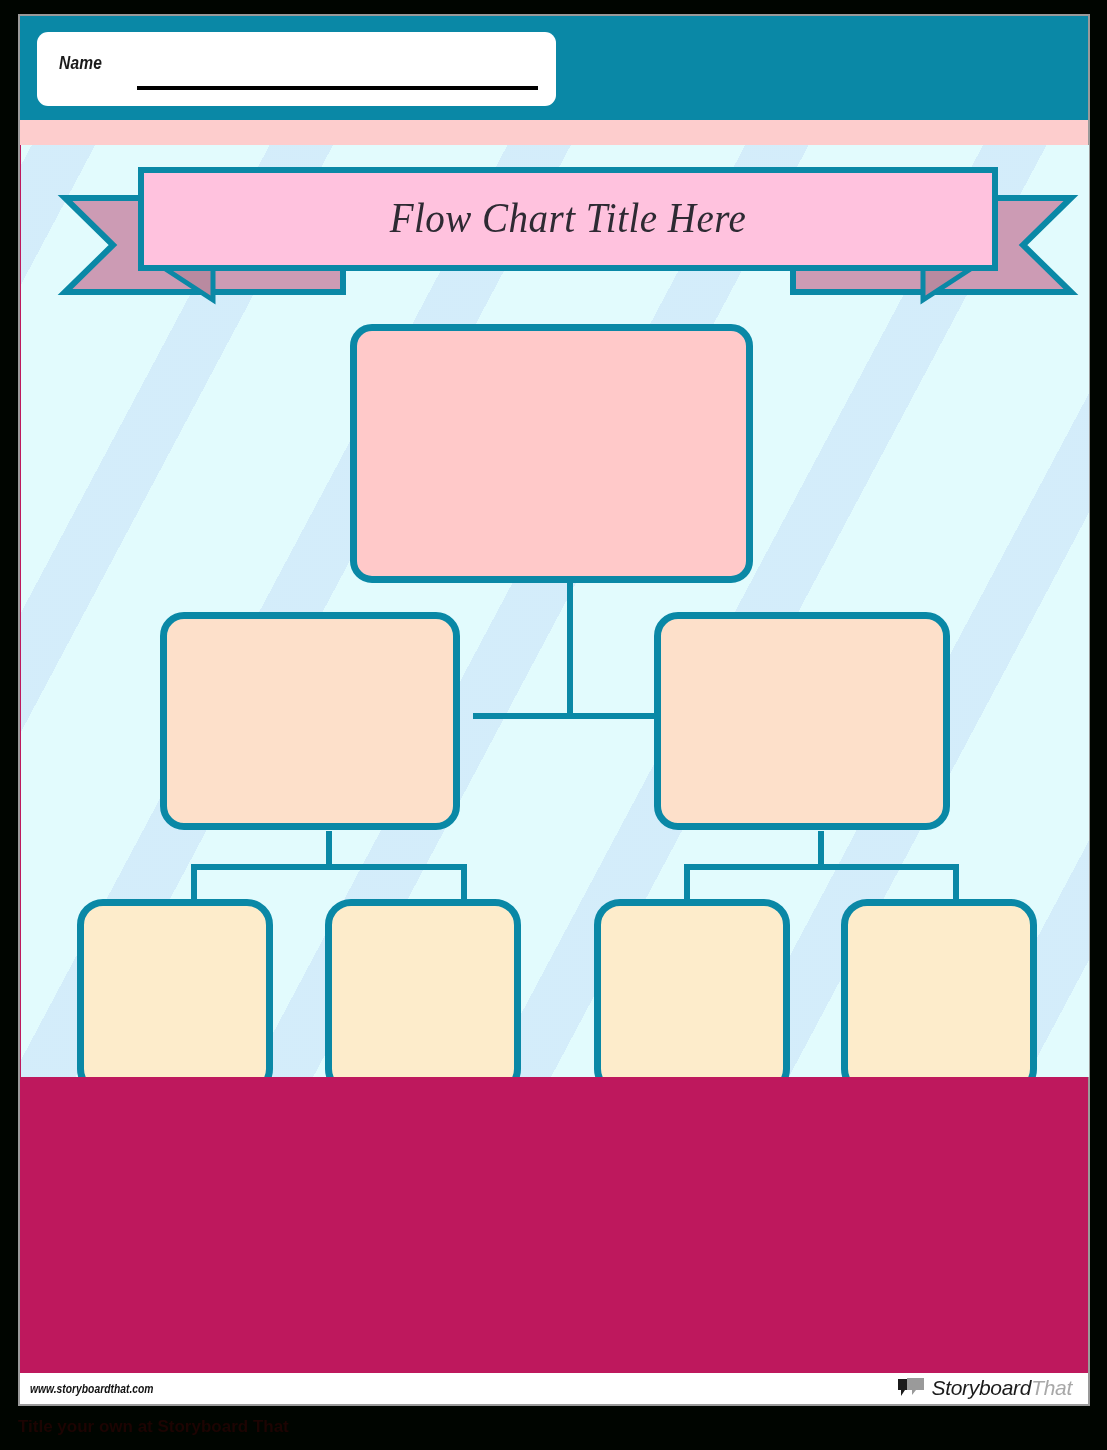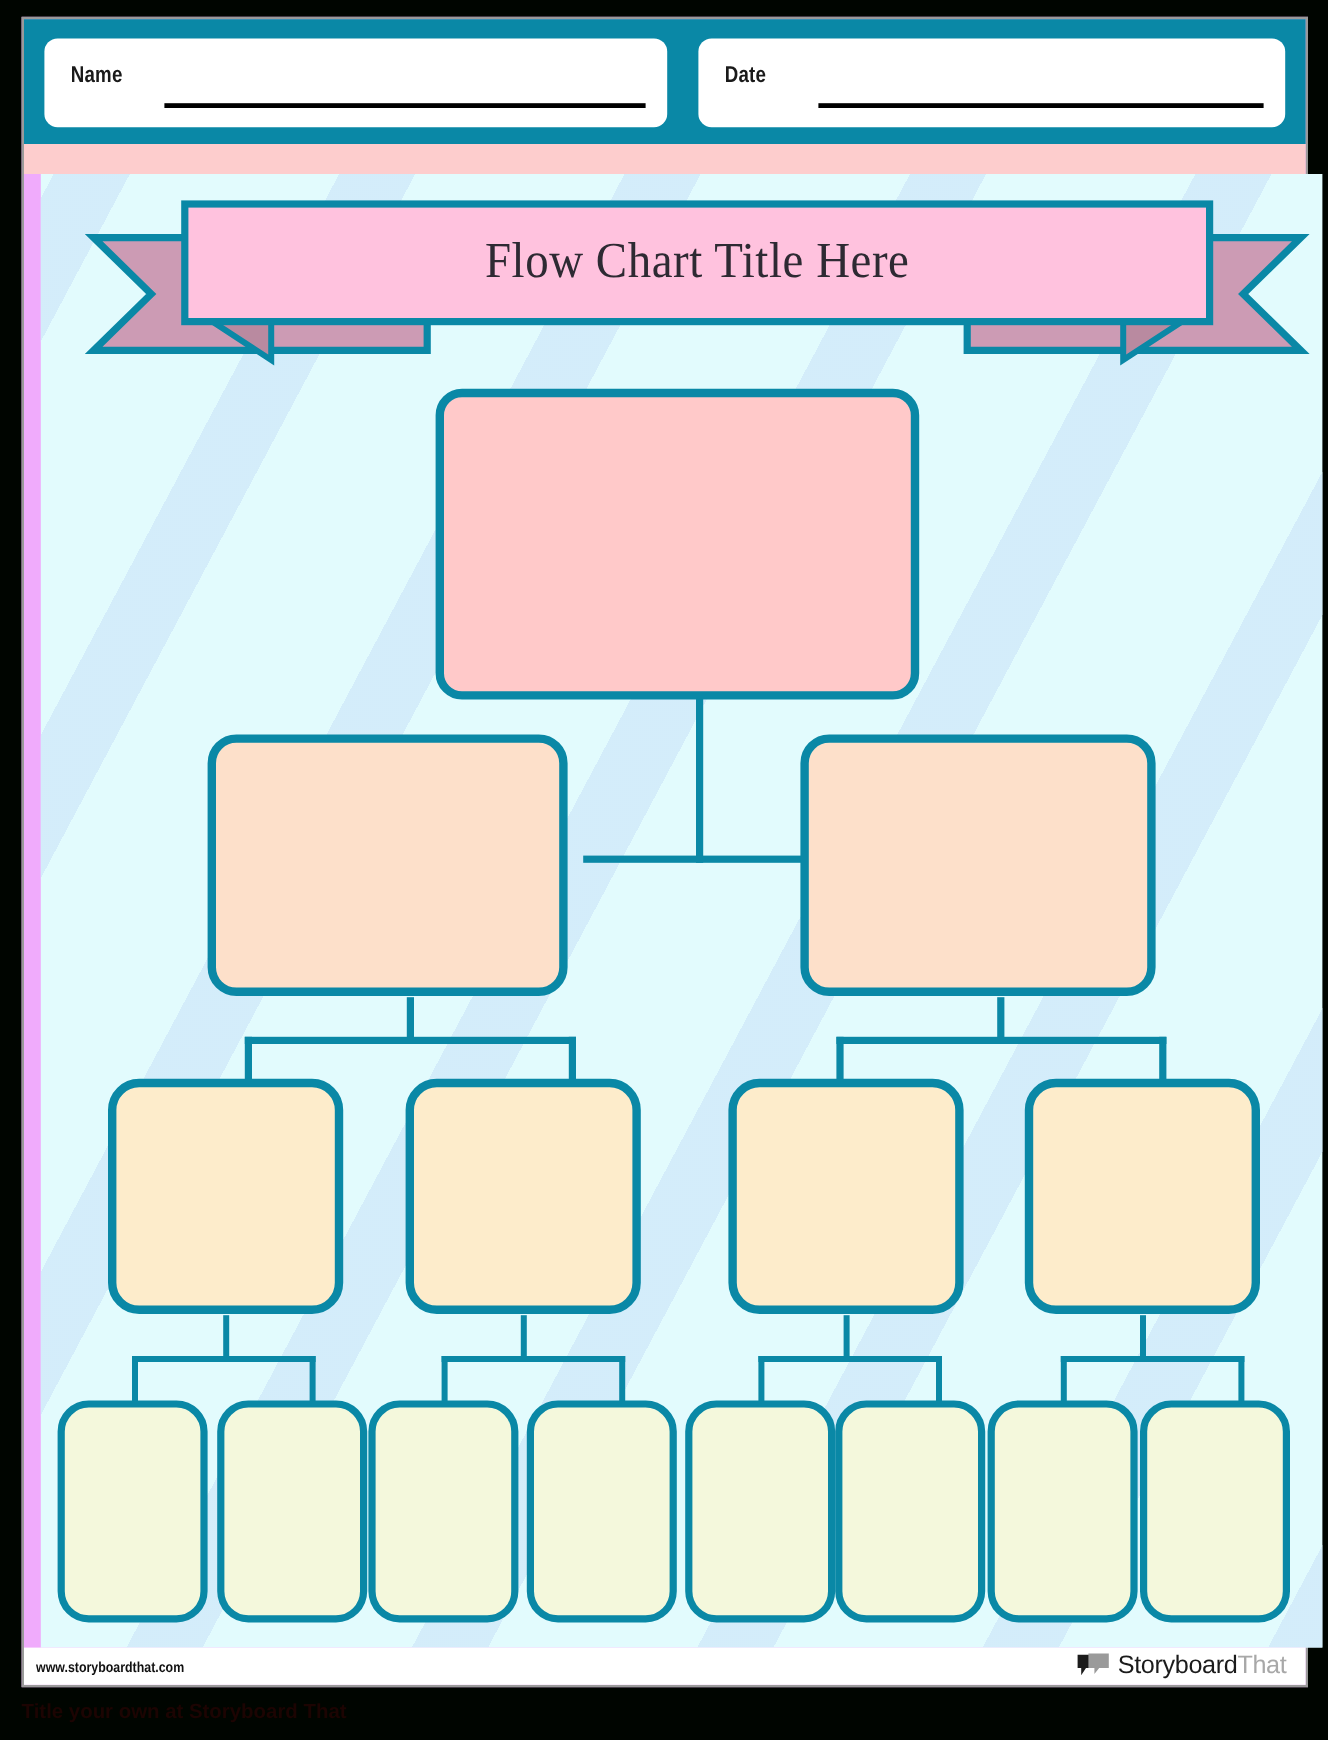--- a/index.html
+++ b/index.html
@@ -20,22 +20,23 @@
     background: #000500;
   }
 
   
   .sheet {
     position: absolute;
     left: 18px;
     top: 14px;
     width: 1072px;
     height: 1392px;
-    background: #f0abfc;
+    background: #be185d;
     border: 2px solid #9a9a9a;
+    font-style: italic;
   }
 
   
   .header-band {
     position: absolute;
     left: 0px;
     top: 0px;
     width: 1068px;
     height: 104px;
     background: #0a88a6;
@@ -79,24 +80,24 @@
     left: 0px;
     top: 104px;
     width: 1068px;
     height: 25px;
     background: #fdcdcd;
   }
 
   
   .canvas {
     position: absolute;
-    left: 14px;
+    left: 1px;
     top: 129px;
     width: 1068px;
-    height: 1228px;
+    height: 932px;
     background: #e2fbfd;
     overflow: hidden;
   }
 
   .stripes {
     position: absolute;
     left: -200px;
     top: -200px;
     width: 1600px;
     height: 1800px;
@@ -203,24 +204,20 @@
 
   <div class="sheet">
 
     <div class="header-band">
 
       <div class="field-card name">
         <span class="field-label">Name</span>
         <span class="field-rule"></span>
       </div>
 
-      <div class="field-card date">
-        <span class="field-label">Date</span>
-        <span class="field-rule"></span>
-      </div>
 
     </div>
 
     <div class="pink-strip"></div>
 
     <div class="canvas">
 
       <div class="stripes"></div>
 
       <div class="ribbon" style="top:21px;">

